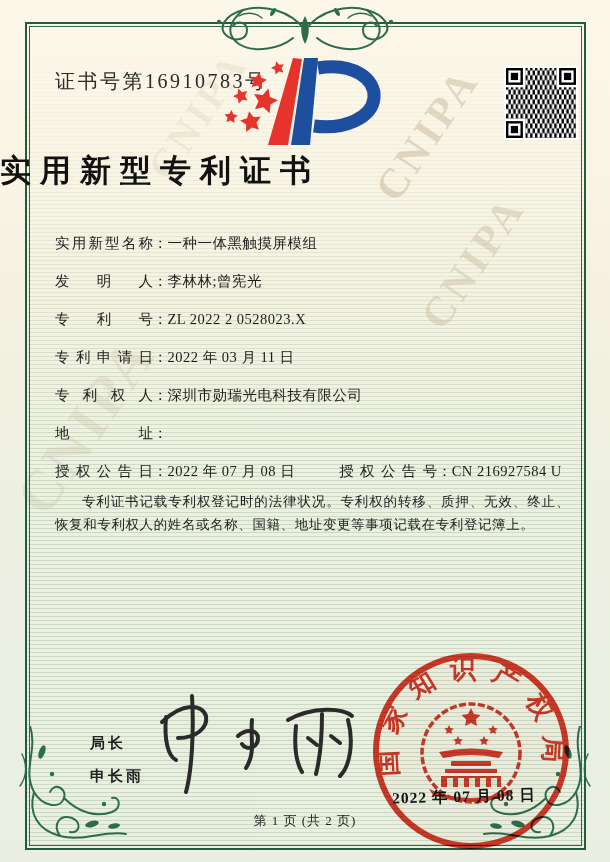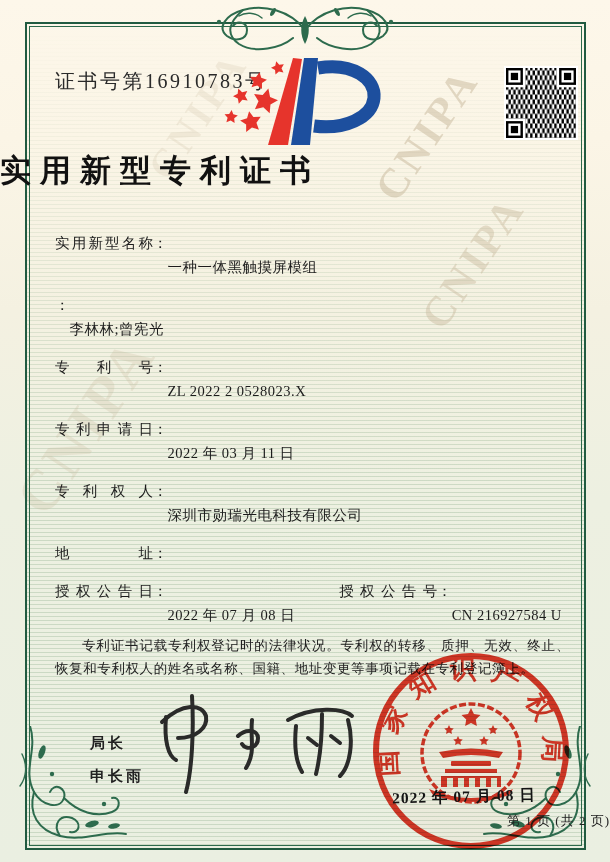--- a/index.html
+++ b/index.html
@@ -30,34 +30,34 @@
   .wm4{left:126px;top:92px;font-size:40px;opacity:.18;}
   .cert-no{position:absolute;left:55px;top:68px;font-size:20px;letter-spacing:2.5px;color:#2a2a2a;}
   .logo{position:absolute;left:218px;top:54px;width:170px;height:96px;}
   .qr{position:absolute;left:504px;top:66px;width:70px;height:70px;background:#fff;padding:2px;}
   .title{position:absolute;left:0;right:0;top:150px;text-align:left;
          font-size:31px;font-weight:bold;letter-spacing:9px;color:#111;}
   .fields{position:absolute;left:55px;right:40px;top:232px;font-size:14.5px;}
   .row{display:flex;margin-bottom:16px;line-height:22px;}
   .flabel{display:inline-block;width:98px;text-align:justify;text-align-last:justify;flex:none;color:#1c1c1c;}
   .colon{flex:none;}
-  .fvalue{display:inline-block;max-width:402px;letter-spacing:.5px;margin-top:24px;}
+  .fvalue{display:inline-block;max-width:402px;letter-spacing:.5px;}
   .grant{display:flex;margin-top:2px;line-height:22px;}
   .grant .pair{display:flex;}
   .grant .pair.second{margin-left:44px;}
   .paras{margin-top:8px;}
   .paras p{margin:0;font-size:13.5px;line-height:23px;text-indent:2em;letter-spacing:.6px;color:#222;text-align:justify;}
   .officer{position:absolute;left:58px;top:734px;font-family:"Liberation Sans","DejaVu Sans",sans-serif;
            font-size:15px;letter-spacing:3px;color:#222;font-weight:600;margin-left:32px;}
   .officer .name{margin-top:14px;}
   .signature{position:absolute;left:138px;top:680px;width:238px;height:120px;}
   .seal{position:absolute;left:368px;top:648px;width:206px;height:206px;mix-blend-mode:multiply;}
   .seal-date{position:absolute;left:392px;top:786px;width:190px;font-size:15.5px;font-weight:bold;
              color:#141414;letter-spacing:1px;transform:rotate(-1.5deg);}
-  .footer{position:absolute;left:0;right:0;top:812px;text-align:right;font-size:13px;letter-spacing:1px;color:#222;}
+  .footer{position:absolute;left:0;right:0;top:812px;text-align:center;font-size:13px;letter-spacing:1px;color:#222;}
 </style>
 </head>
 <body>
 
 <div class="page">
 
   <div class="waves"></div>
 
   <div class="wm wm1">CNIPA</div>
   <div class="wm wm2">CNIPA</div>
@@ -175,20 +175,21 @@
 
   <div class="title">实用新型专利证书</div>
 
   <div class="fields">
     <div class="row">
       <span class="flabel">实用新型名称</span>
         <span class="colon">：</span>
       <span class="fvalue">一种一体黑触摸屏模组</span>
     </div>
     <div class="row">
+      <span class="flabel">发明人</span>
         <span class="colon">：</span>
       <span class="fvalue">李林林;曾宪光</span>
     </div>
     <div class="row">
       <span class="flabel">专利号</span>
         <span class="colon">：</span>
       <span class="fvalue">ZL 2022 2 0528023.X</span>
     </div>
     <div class="row">
       <span class="flabel">专利申请日</span>

